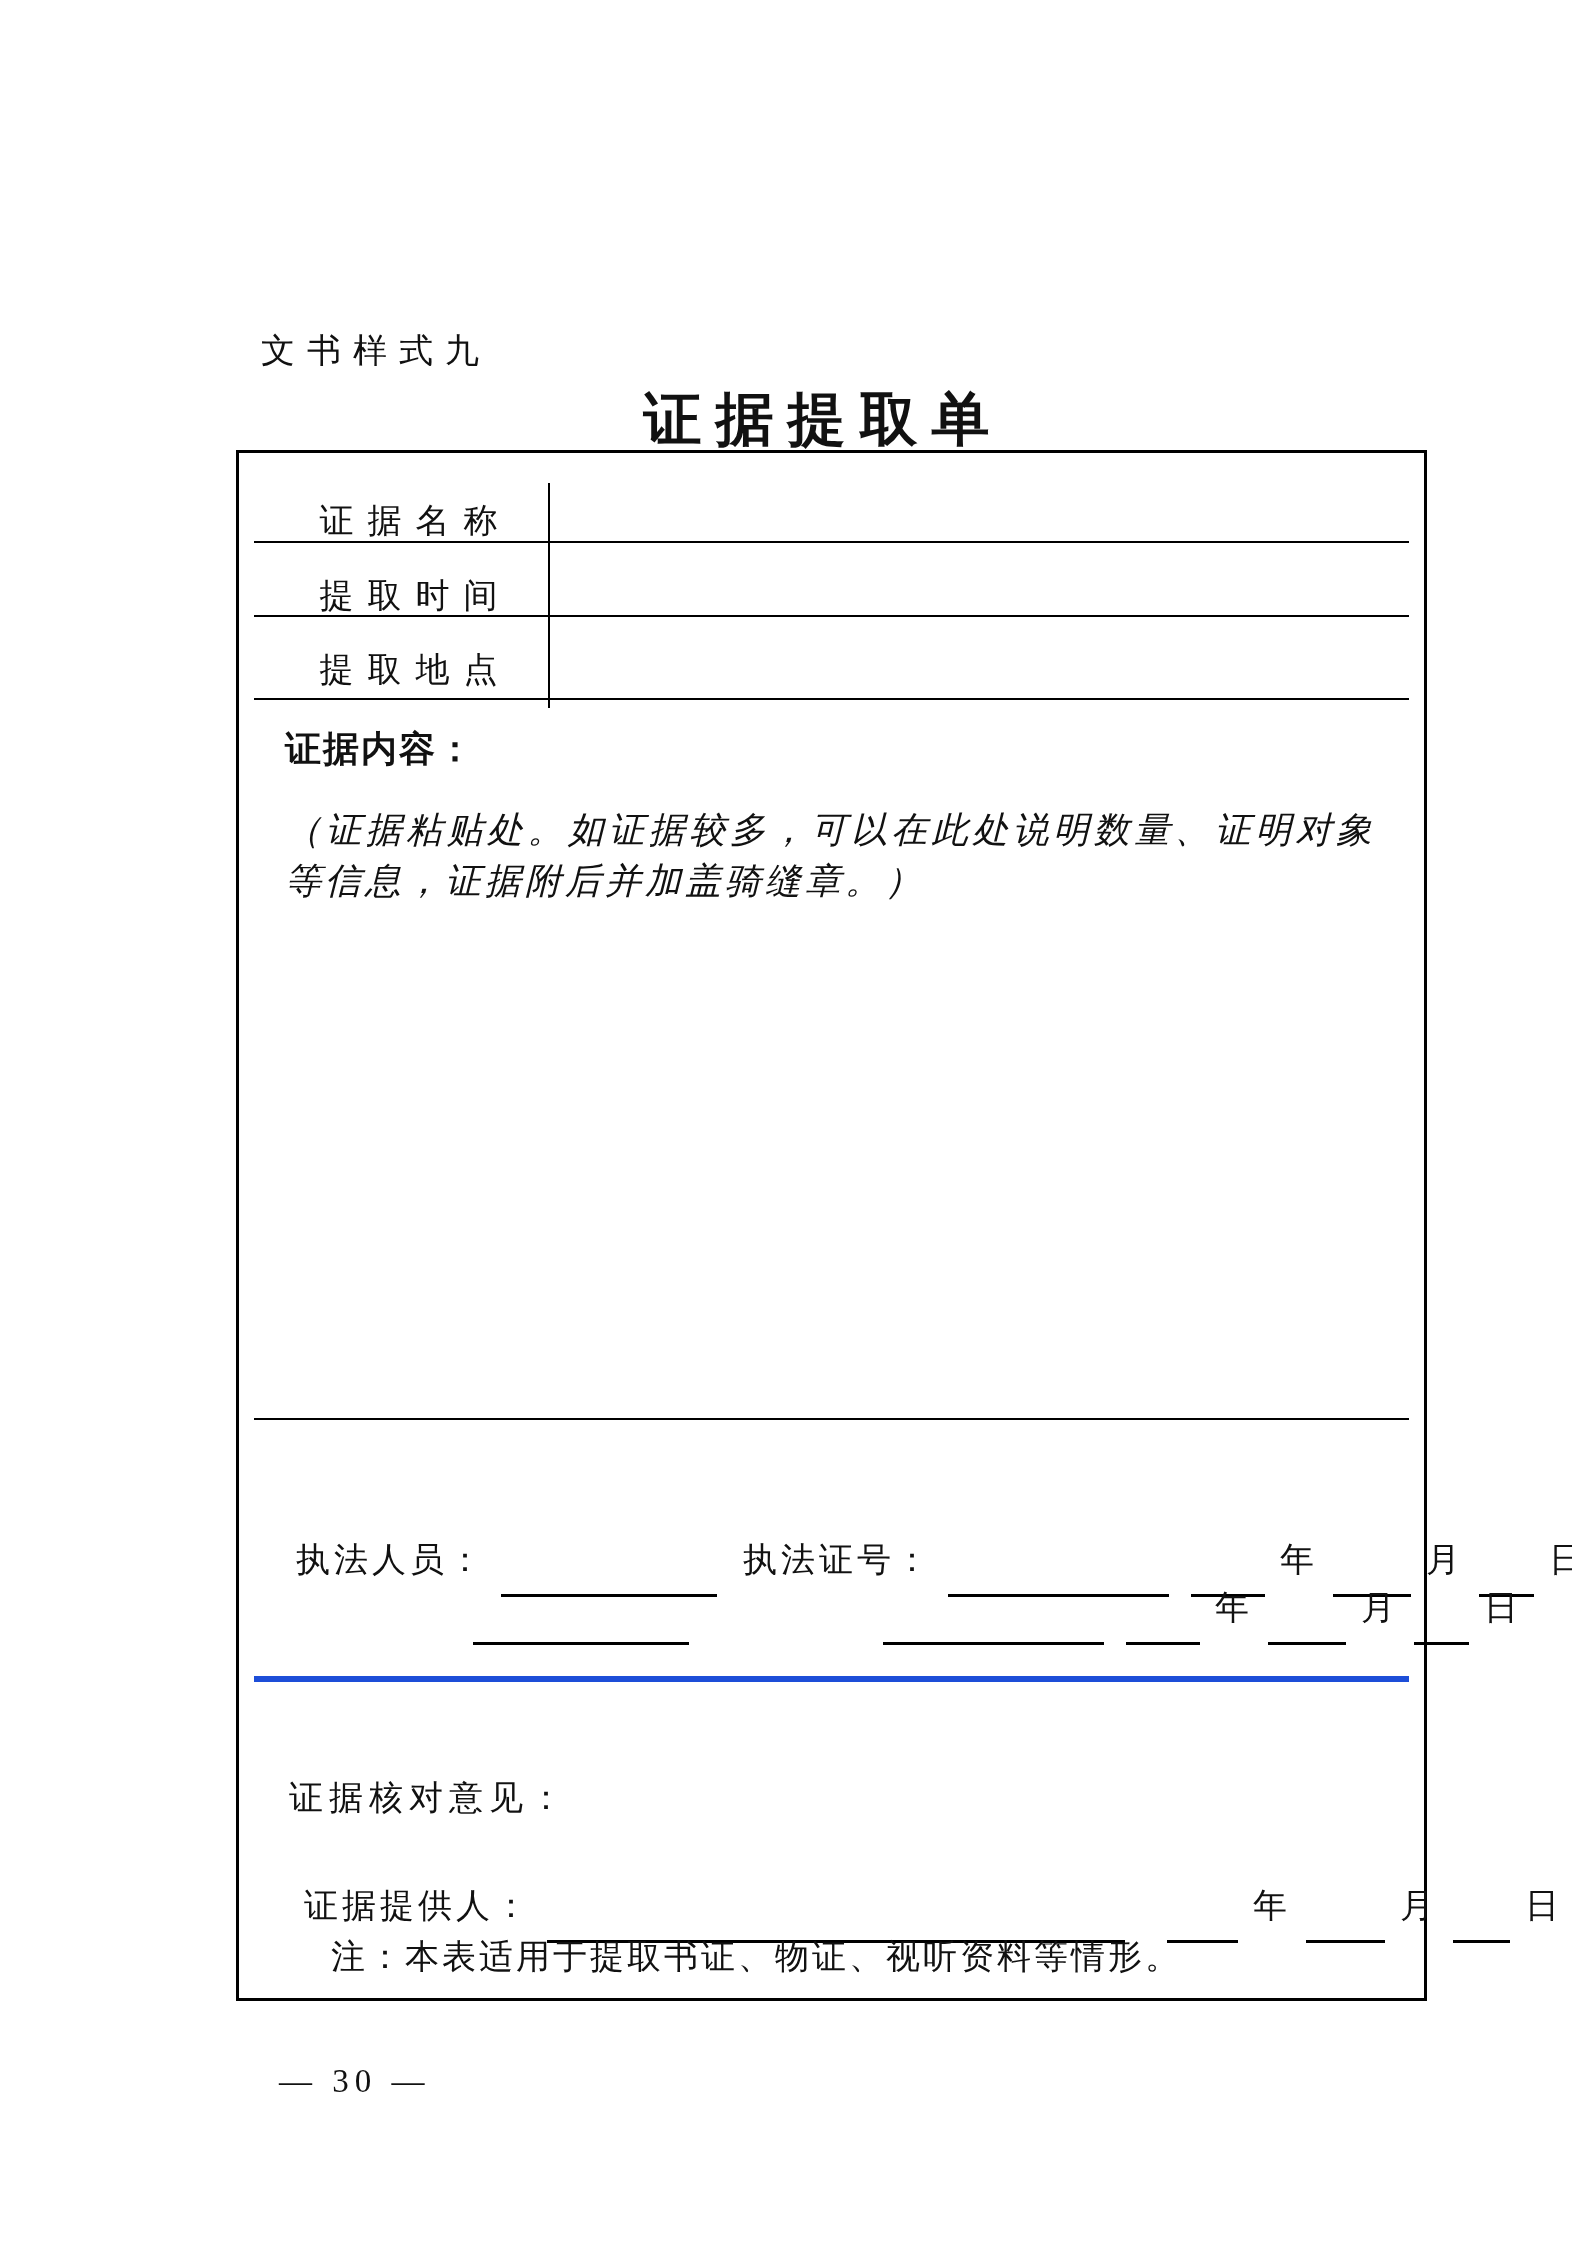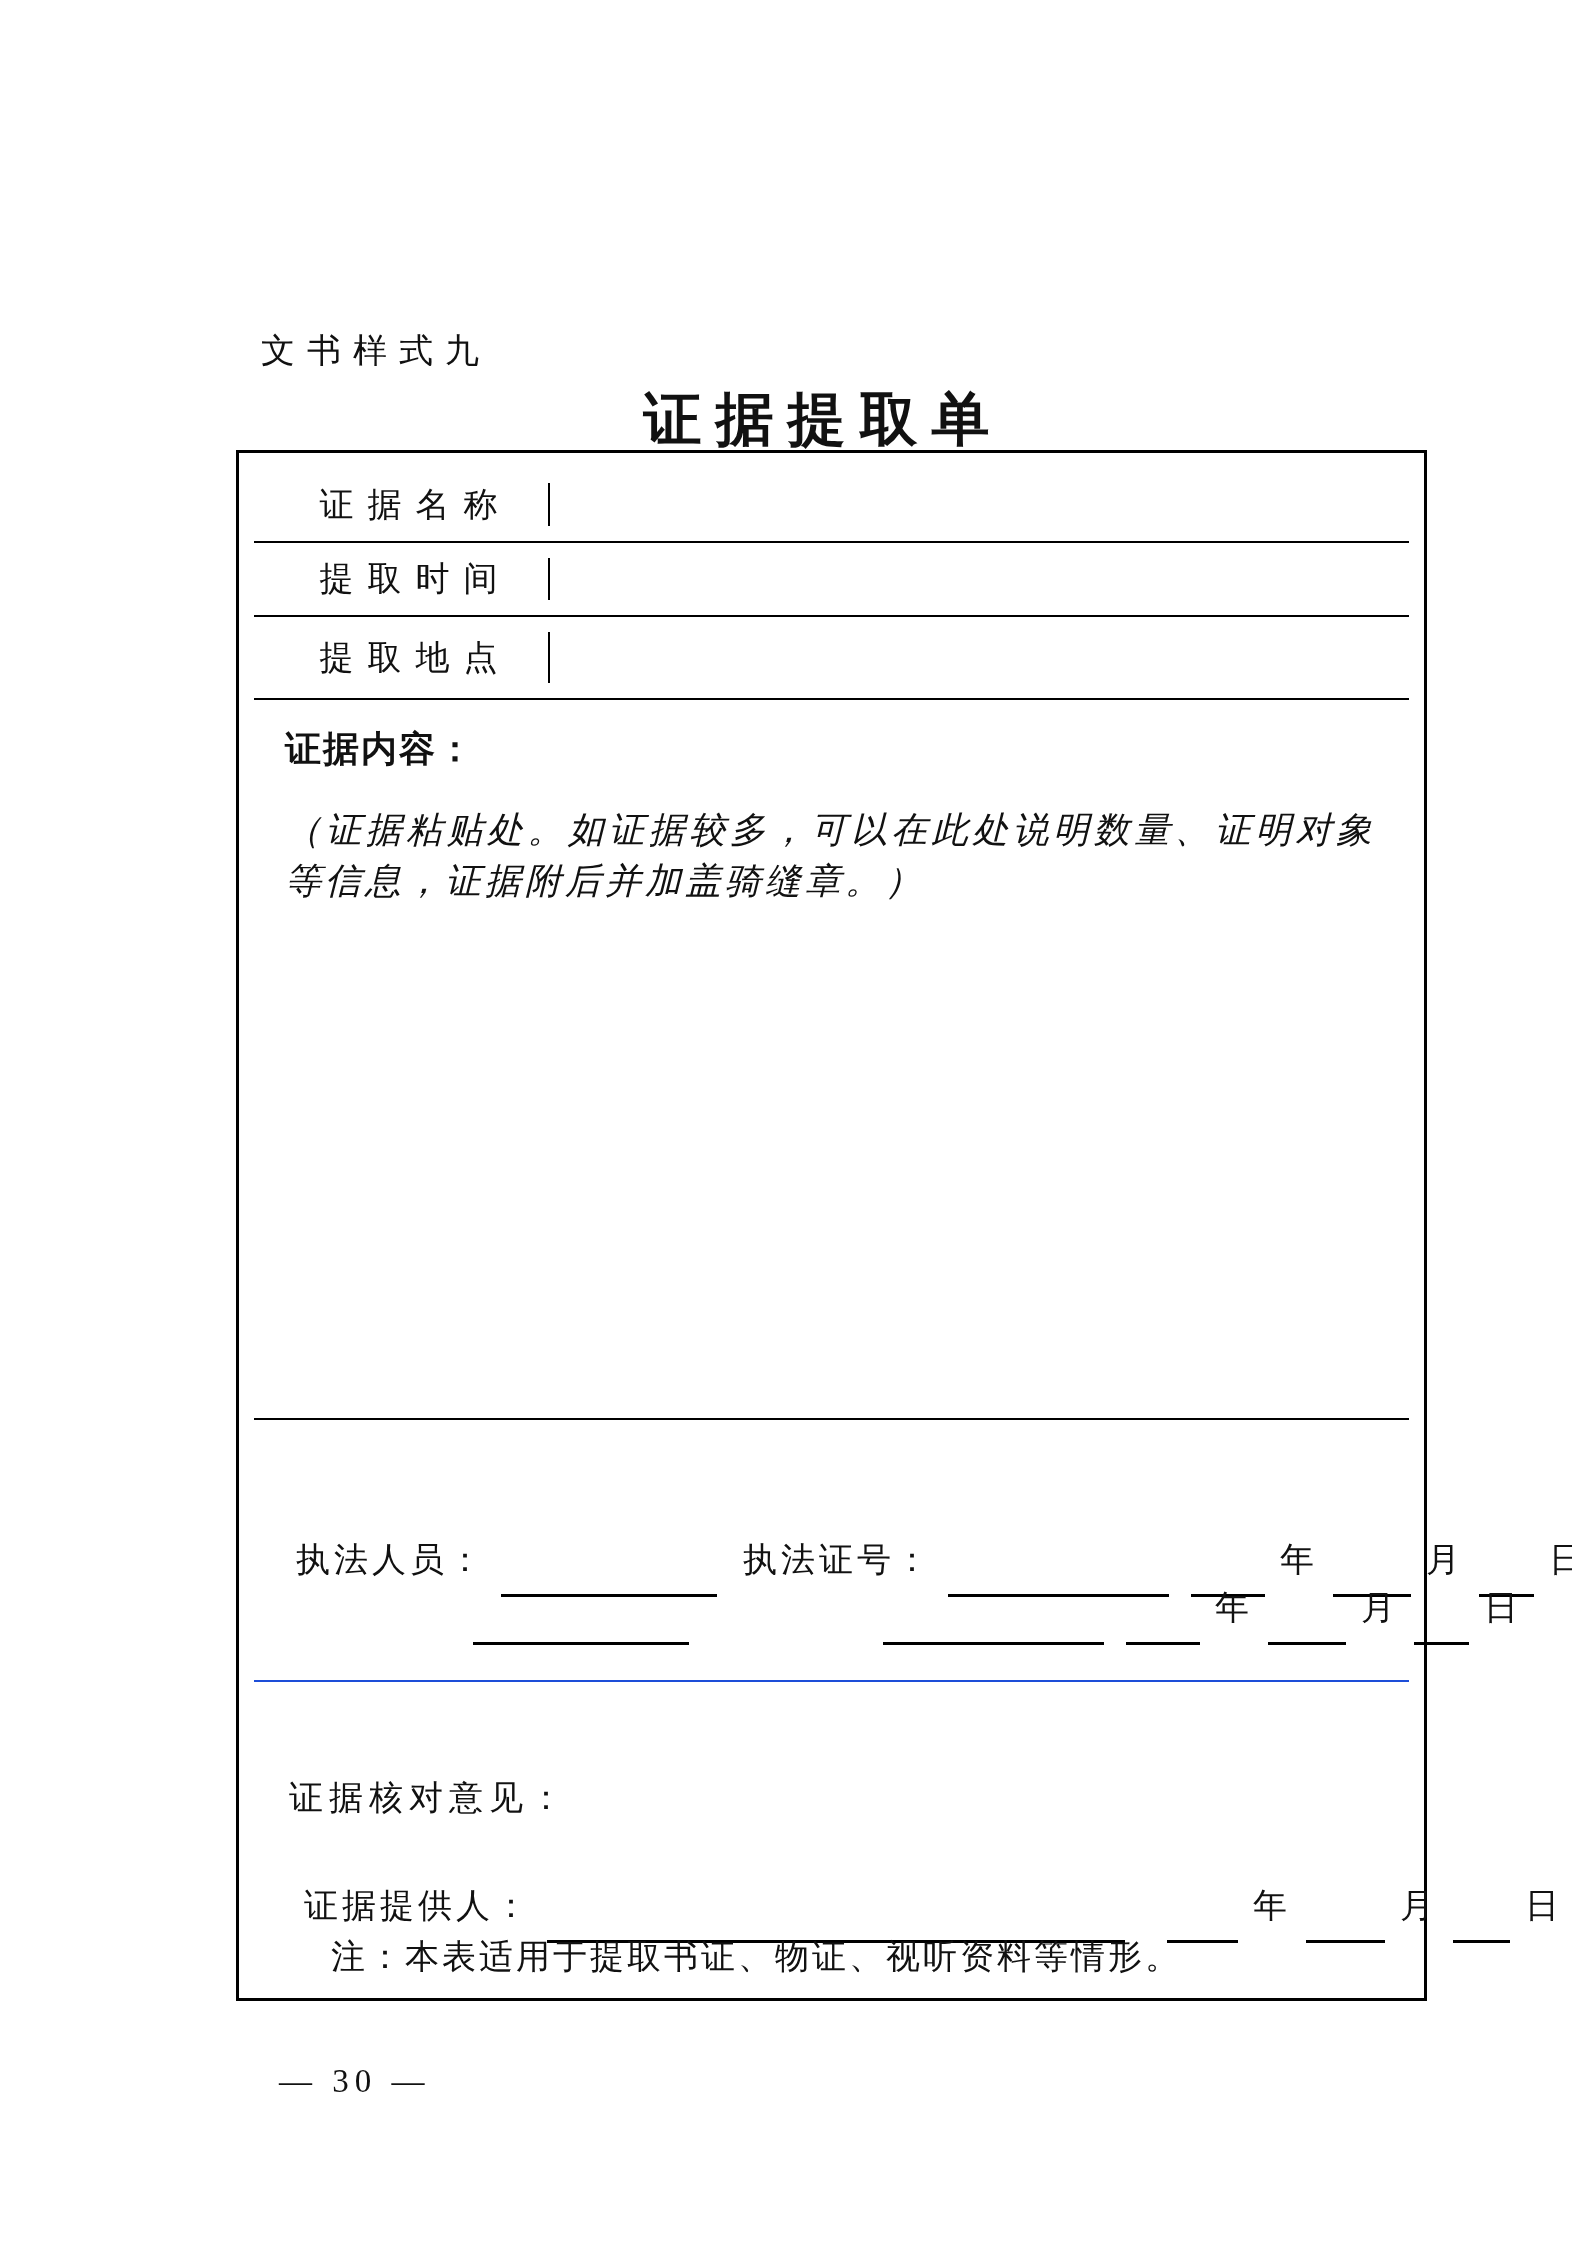--- a/index.html
+++ b/index.html
@@ -37,20 +37,21 @@
     position: absolute;
     left: 206px;
     top: 420px;
     width: 1191px;
     border: 3px solid #000000;
     background: #ffffff;
   }
   .grid-row {
     display: flex;
     border-bottom: 2px solid #000000;
+    flex-direction: column;
   }
   .grid-row.r1 { height: 75px; }
   .grid-row.r2 { height: 74px; }
   .grid-row.r3 { height: 83px; }
   .label-cell {
     width: 281px;
     border-right: 2px solid #000000;
     display: flex;
     align-items: center;
     justify-content: center;
@@ -75,21 +76,21 @@
   .content-placeholder {
     font-size: 36px;
     letter-spacing: 4px;
     line-height: 51px;
     text-align: justify;
     font-style: italic;
   }
   .officer-box {
     position: relative;
     height: 262px;
-    border-bottom: 2px solid #1d4ed8;
+    border-bottom: 6px solid #1d4ed8;
   }
   .sign-line {
     position: absolute;
     left: 12px;
     display: flex;
     align-items: flex-end;
     white-space: nowrap;
     font-size: 34px;
   }
   .sign-line .lbl { letter-spacing: 4px; line-height: 44px; }

